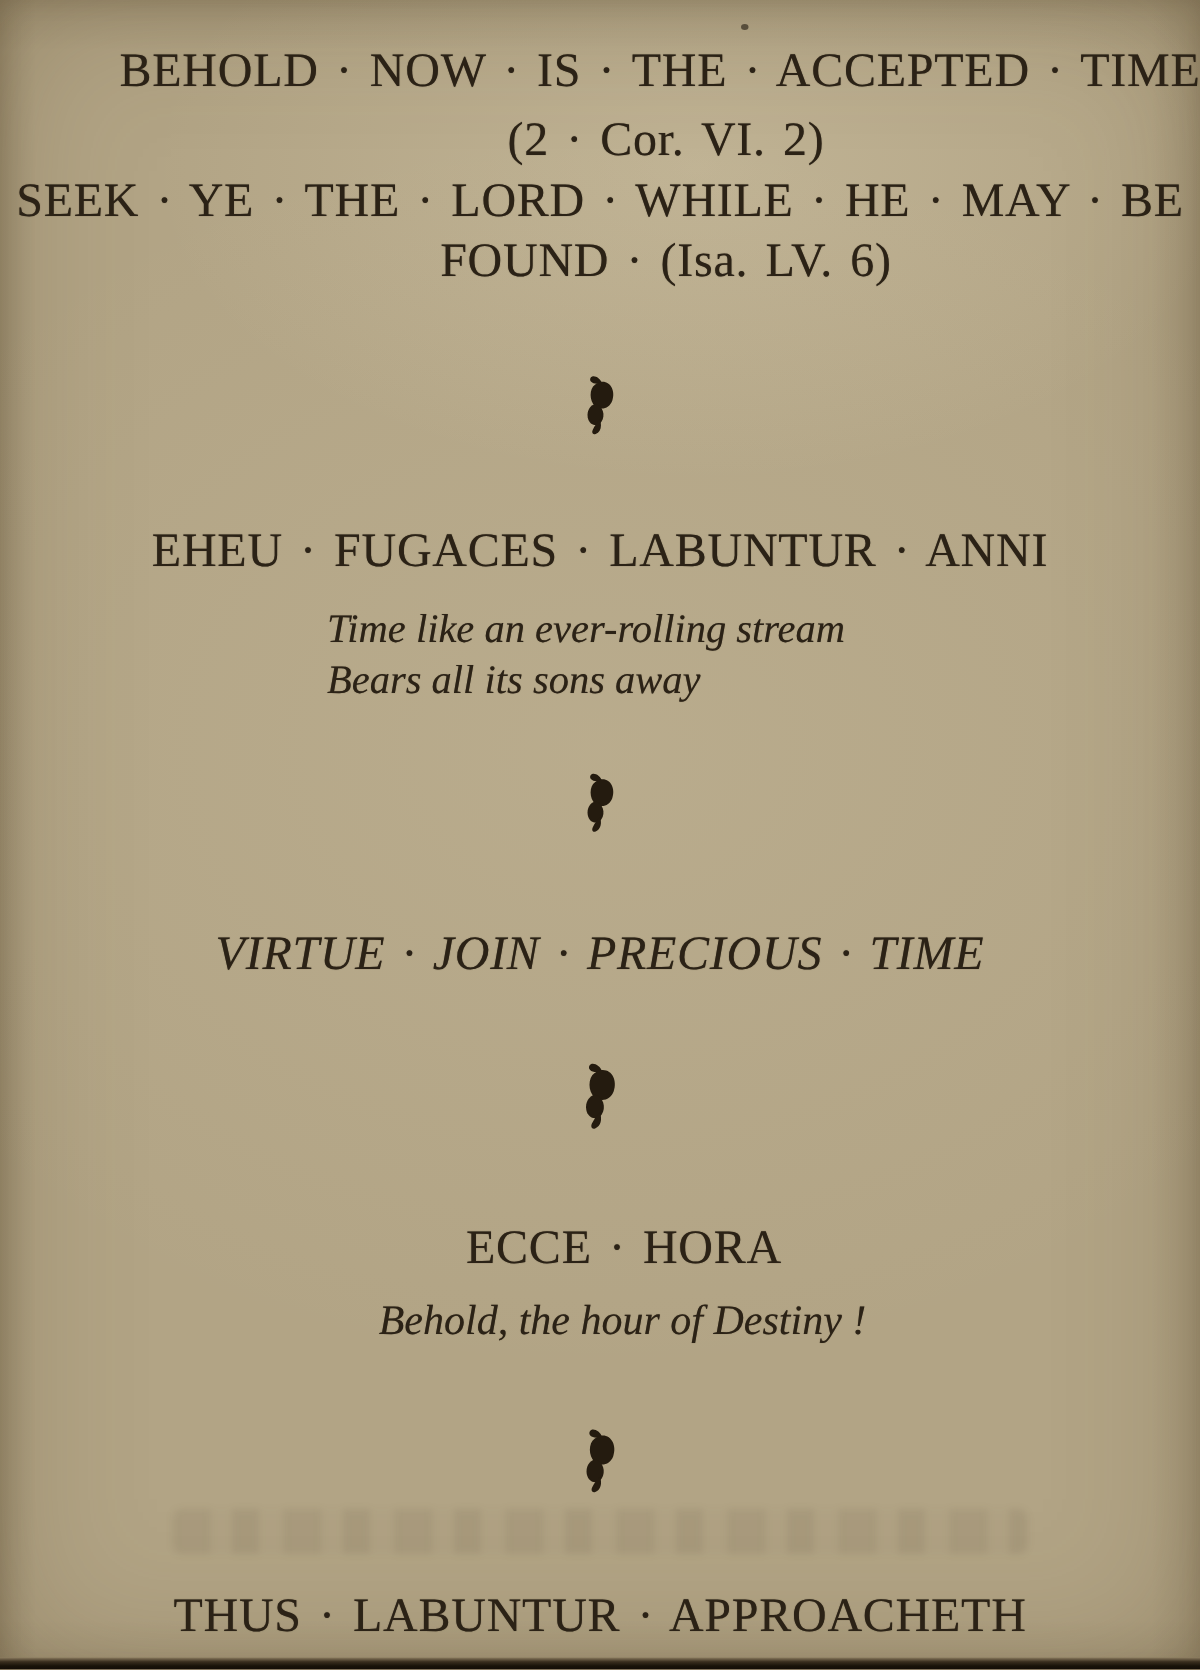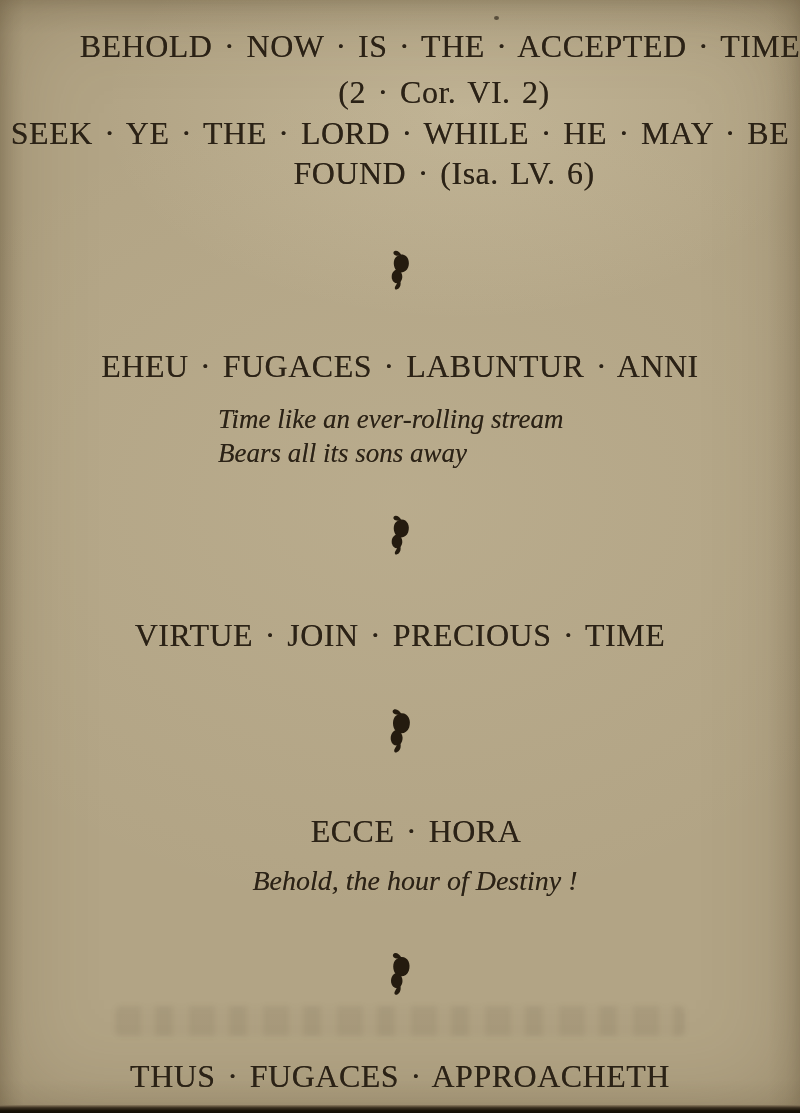--- a/index.html
+++ b/index.html
@@ -34,21 +34,21 @@
     font-size: 32px;
     letter-spacing: 0.5px;
     word-spacing: 3px;
     text-shadow: 0 0 0.6px rgba(43,34,22,0.65);
   }
   .l1 { top: 30px; padding-left: 40px; }
   .l2 { top: 76px; padding-left: 44px; }
   .l3 { top: 117px; }
   .l4 { top: 157px; margin-left: 44px; }
   .eheu   { top: 350px; }
-  .virtue { top: 619px; }
+  .virtue { top: 619px; font-style: italic; }
   .ecce   { top: 815px; padding-left: 16px; }
   .thus   { top: 1060px; }
   .couplet {
     position: absolute;
     left: 218px;
     top: 402px;
     font-style: italic;
     font-size: 27px;
     line-height: 34px;
     text-align: left;
@@ -163,17 +163,17 @@
     <g fill="#241b0f">
       <path d="M14.5,8 C13,3.5 8,1.5 6.5,4 C5,6.5 8.5,9 13,7.8 Z"></path>
       <path d="M13,7 C20,5.5 24,13 21.5,20 C19.5,25.5 13.5,27 9.5,23.5 C5.5,20 5.5,11.5 9.5,8.8 C10.8,7.9 12,7.3 13,7 Z"></path>
       <path d="M10,22 C15,23.5 17,30 14,34.5 C11,38.5 5.5,37 4.5,31.5 C3.7,27 6,23 10,22 Z"></path>
       <path d="M13,33 C14.5,37.5 13.5,41.5 10,43 C8,43.8 7,42 8,40 C9.3,37.3 11,35 13,33 Z"></path>
     </g>
   </svg>
 
   <div class="ghost"></div>
 
-  <div class="line caps thus">THUS · FUGACES · APPROACHETH</div>
+  <div class="line caps thus">THUS · LABUNTUR · APPROACHETH</div>
 
   <div class="bottom-edge"></div>
 
 </div>
 
 </body></html>

